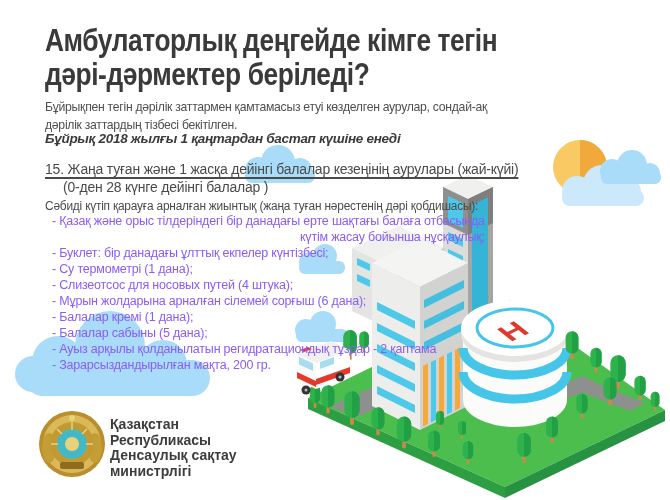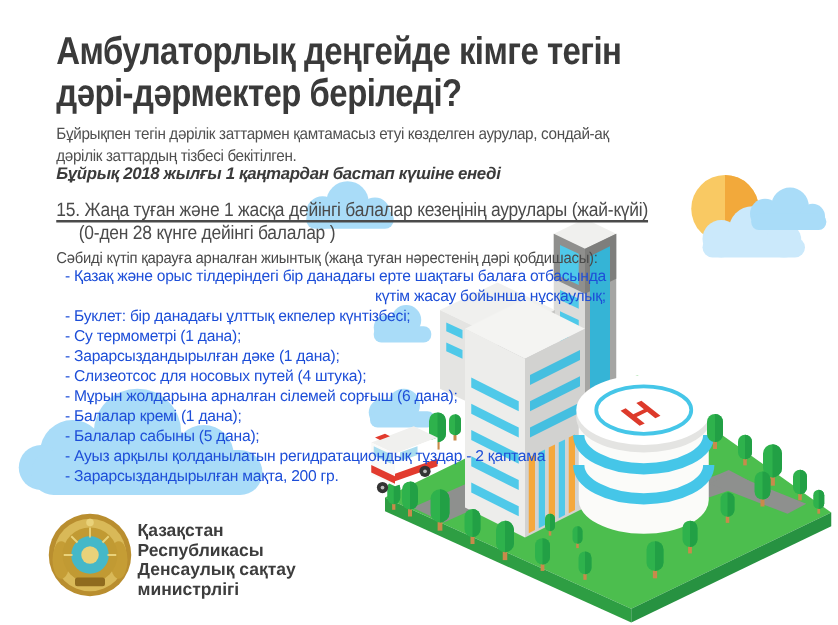--- a/index.html
+++ b/index.html
@@ -11,21 +11,21 @@
          letter-spacing:-0.5px;white-space:nowrap;transform:scaleX(.85);transform-origin:left top;}
   .intro{left:45px;top:98px;font-size:13px;color:#4f4f4f;line-height:18px;letter-spacing:-0.3px;
          white-space:nowrap;transform:scaleX(.94);transform-origin:left top;}
   .order-note{left:45px;top:131px;font-size:13.5px;font-weight:bold;color:#3b3b3b;letter-spacing:-0.3px;white-space:nowrap;font-style:italic;}
   .section-heading{left:45px;top:160px;font-size:15.5px;color:#4a4a4a;line-height:17.5px;letter-spacing:-0.2px;
          white-space:nowrap;transform:scaleX(.9);transform-origin:left top;}
   .section-heading .h1{text-decoration:underline;text-underline-offset:3px;text-decoration-thickness:1.5px;}
   .section-heading .h2{padding-left:20px;}
   .section-intro{left:45px;top:199px;font-size:12.5px;color:#4a4a4a;letter-spacing:-0.2px;white-space:nowrap;
          transform:scaleX(.95);transform-origin:left top;}
-  .supply-list{left:45px;top:213px;font-size:12.5px;color:#1d4ed8;line-height:16px;letter-spacing:-0.2px;}
+  .supply-list{left:45px;top:213px;font-size:12.5px;color:#8b5cf6;line-height:16px;letter-spacing:-0.2px;}
   .list-line{padding-left:7px;white-space:nowrap;}
   .list-line.wrap{padding-left:18px;text-align:right;}
   .emblem{left:38px;top:410px;width:68px;height:68px;}
   .ministry{left:110px;top:417px;font-size:14px;font-weight:bold;color:#3d3d3d;line-height:15.5px;white-space:pre-line;}
 </style>
 </head>
 <body>
 
 <div class="poster">
 
@@ -278,21 +278,20 @@
     <div class="h2">(0-ден 28 күнге дейінгі балалар )</div>
   </div>
 
   <div class="txt section-intro">Сәбиді күтіп қарауға арналған жиынтық  (жаңа туған нәрестенің дәрі қобдишасы):</div>
 
   <div class="txt supply-list">
     <div class="list-line">- Қазақ және орыс тілдеріндегі бір данадағы ерте шақтағы балаға отбасында</div>
     <div class="list-line wrap">күтім жасау  бойынша нұсқаулық;</div>
     <div class="list-line">- Буклет: бір данадағы ұлттық екпелер күнтізбесі;</div>
     <div class="list-line">- Су термометрі (1 дана);</div>
-    <div class="list-line">- Зарарсыздандырылған дәке (1 дана);</div>
     <div class="list-line">- Слизеотсос для носовых путей (4 штука);</div>
     <div class="list-line">- Мұрын жолдарына арналған сілемей сорғыш (6 дана);</div>
     <div class="list-line">- Балалар кремі (1 дана);</div>
     <div class="list-line">- Балалар сабыны (5 дана);</div>
     <div class="list-line">- Ауыз арқылы қолданылатын регидратациондық тұздар - 2 қаптама</div>
     <div class="list-line">- Зарарсыздандырылған мақта, 200 гр.</div>
   </div>
 
   <svg class="txt emblem" viewBox="0 0 68 68" width="68" height="68">
     <circle cx="34" cy="34" r="33" fill="#B98E2F"></circle>

